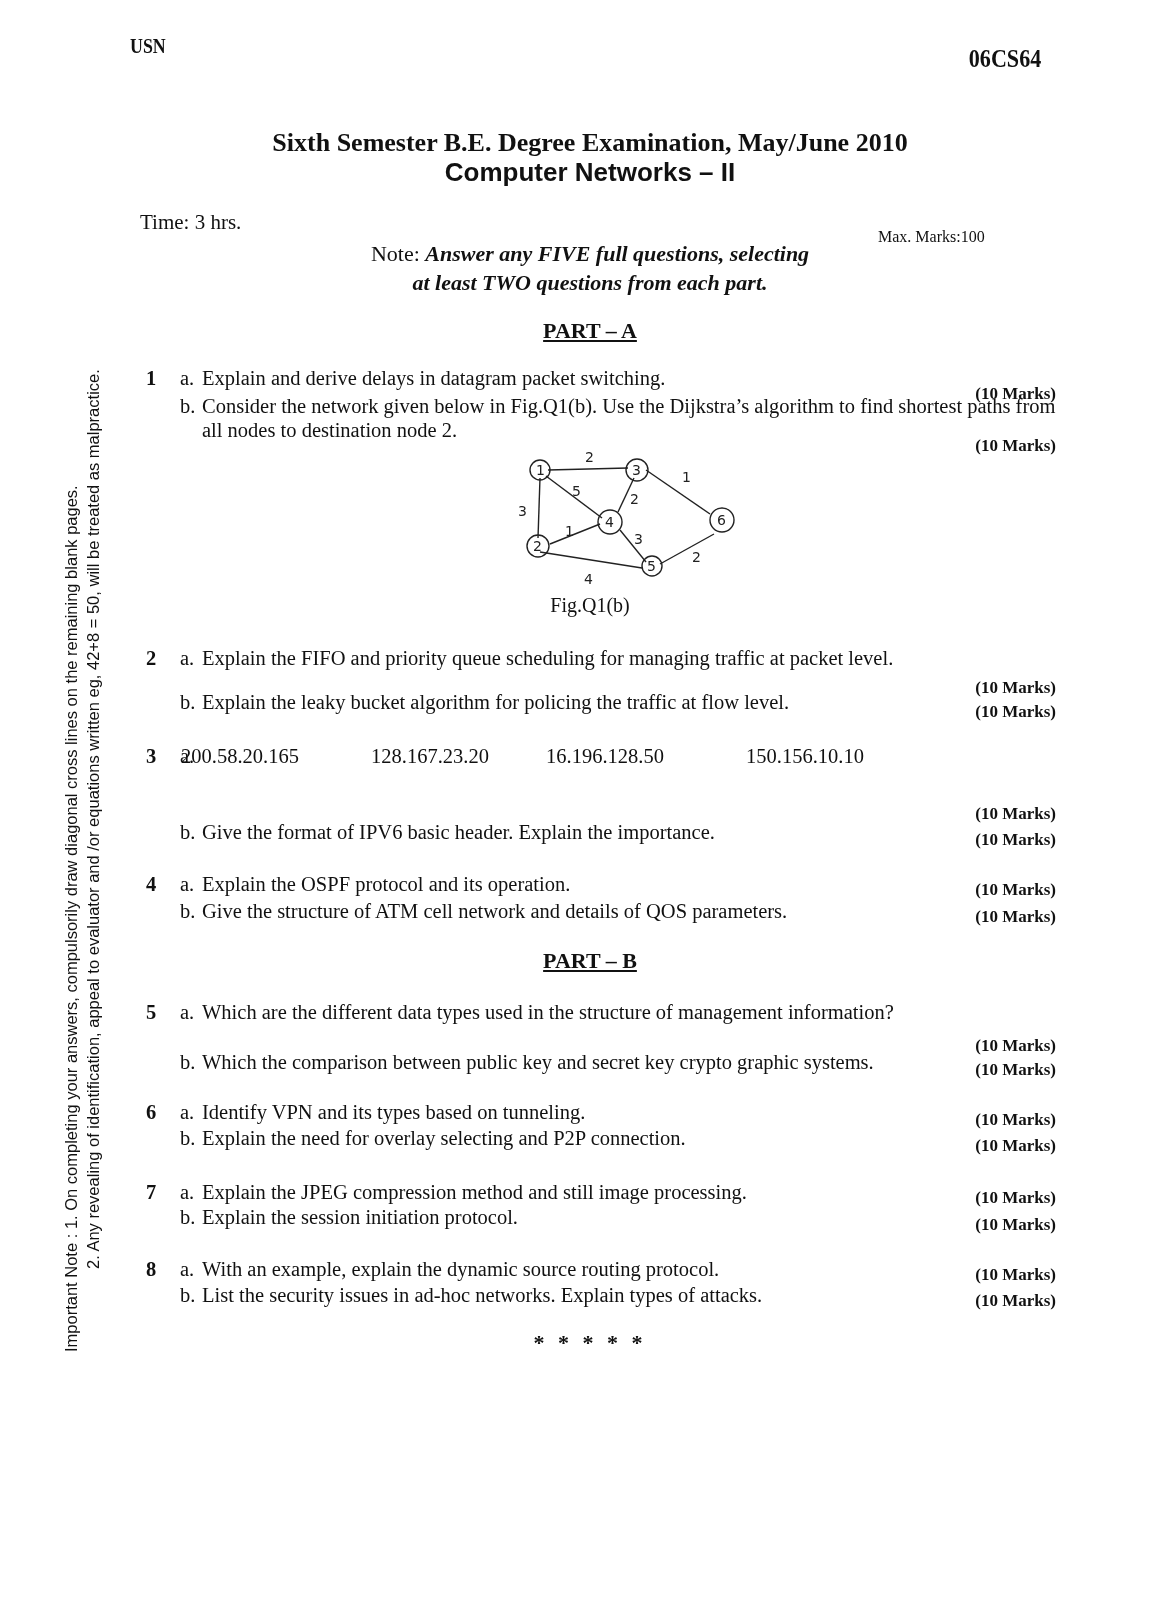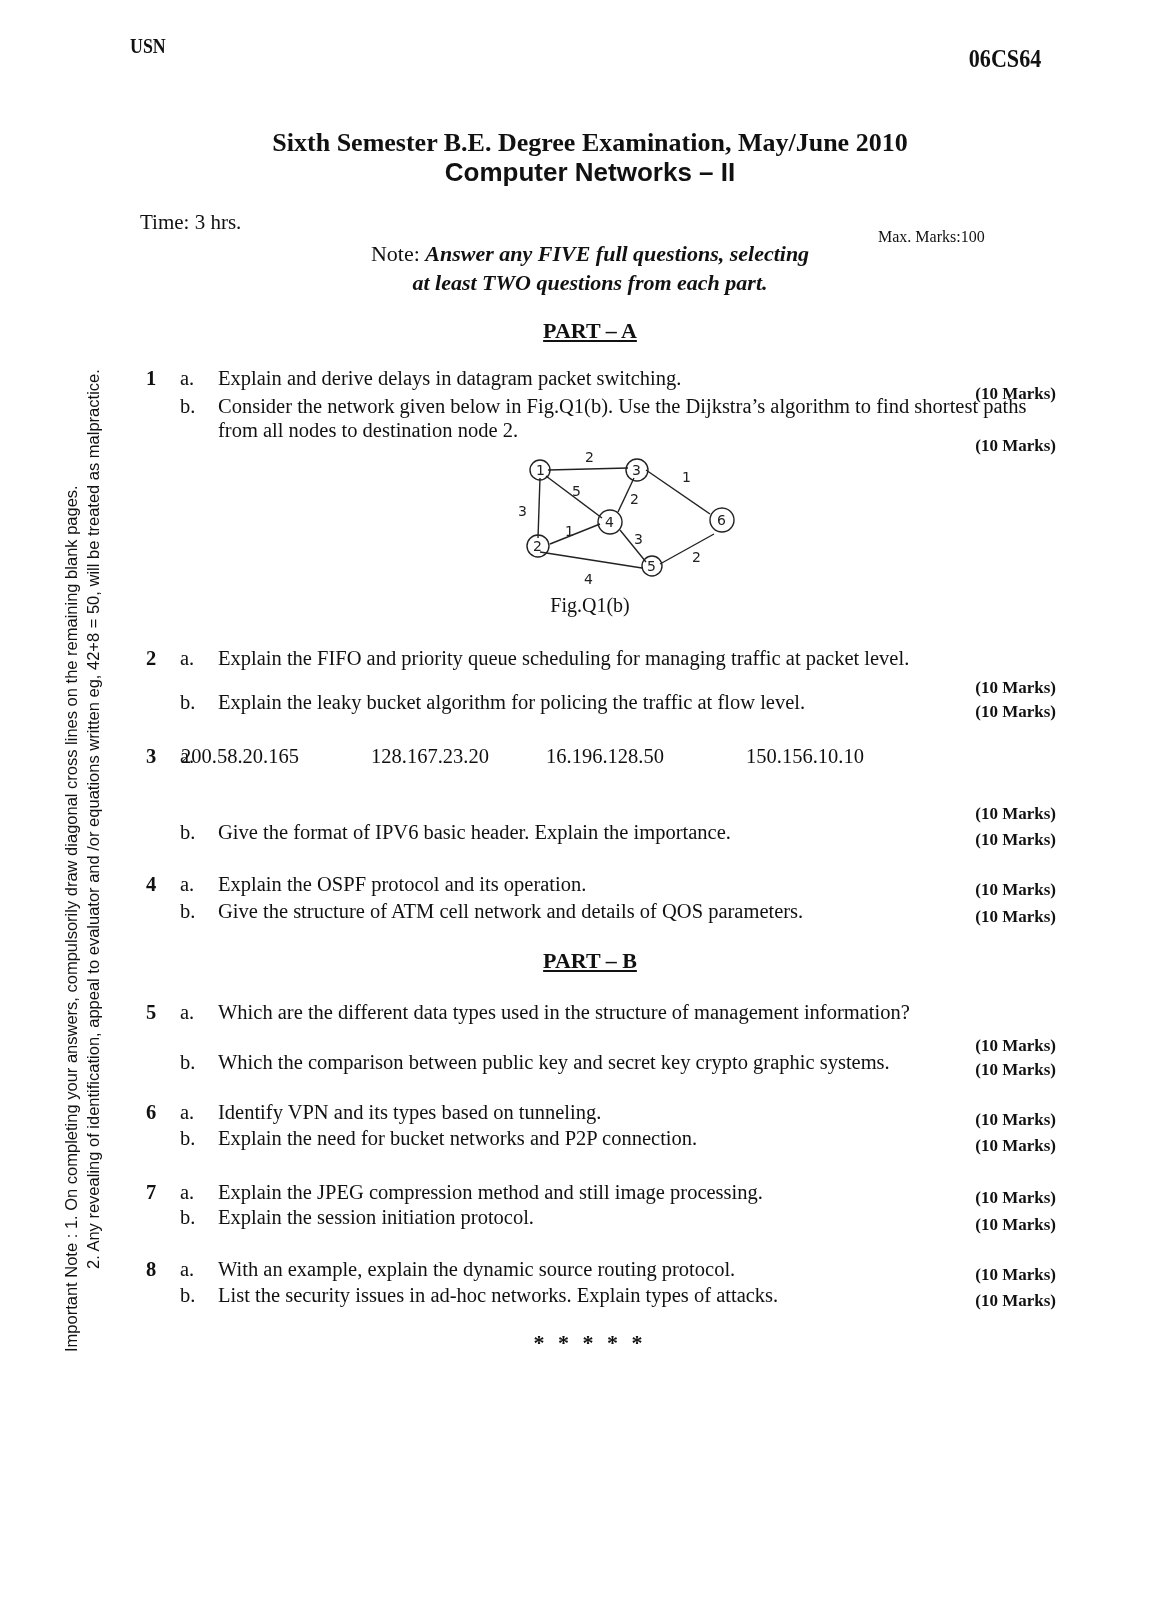--- a/index.html
+++ b/index.html
@@ -21,21 +21,21 @@
   .part { left:0; width:1180px; text-align:center; font-size:22px; font-weight:bold; text-decoration:underline; }
   .side {
     left:60px; top:1352px; width:1040px; font-size:16.5px;
     font-family:"Liberation Sans","DejaVu Sans",sans-serif;
     transform:rotate(-90deg); transform-origin:left top; line-height:22px;
   }
   .side .l2 { padding-left:83px; }
   .q { position:absolute; left:146px; width:910px; font-size:20.5px; line-height:24px; }
   .qn { position:absolute; left:0; font-weight:bold; }
   .ql { position:absolute; left:34px; }
-  .qt { margin-left:72px; padding-right:0; }
+  .qt { margin-left:56px; padding-right:0; }
   .mk { position:absolute; right:0; font-size:17px; font-weight:bold; }
   .ips { margin-left:35px; display:flex; }
   .ips span { display:inline-block; }
   .fig { left:510px; top:448px; }
   .figcap { left:0; width:1180px; text-align:center; top:594px; font-size:20px; }
   .stars { left:0; width:1180px; text-align:center; top:1330px; font-size:22px; font-weight:bold; letter-spacing:4px; }
 </style>
 </head>
 <body>
 
@@ -166,21 +166,21 @@
 </div>
 
 <div class="q" style="top:1100px;">
   <span class="qn">6</span>
   <span class="ql">a.</span>
   <div class="qt">Identify VPN and its types based on tunneling.</div>
   <span class="mk" style="top:8px;">(10 Marks)</span>
 </div>
 <div class="q" style="top:1126px;">
   <span class="ql">b.</span>
-  <div class="qt">Explain the need for bucket networks and P2P connection.</div>
+  <div class="qt">Explain the need for overlay selecting and P2P connection.</div>
   <span class="mk" style="top:8px;">(10 Marks)</span>
 </div>
 
 <div class="q" style="top:1180px;">
   <span class="qn">7</span>
   <span class="ql">a.</span>
   <div class="qt">Explain the JPEG compression method and still image processing.</div>
   <span class="mk" style="top:6px;">(10 Marks)</span>
 </div>
 <div class="q" style="top:1205px;">

